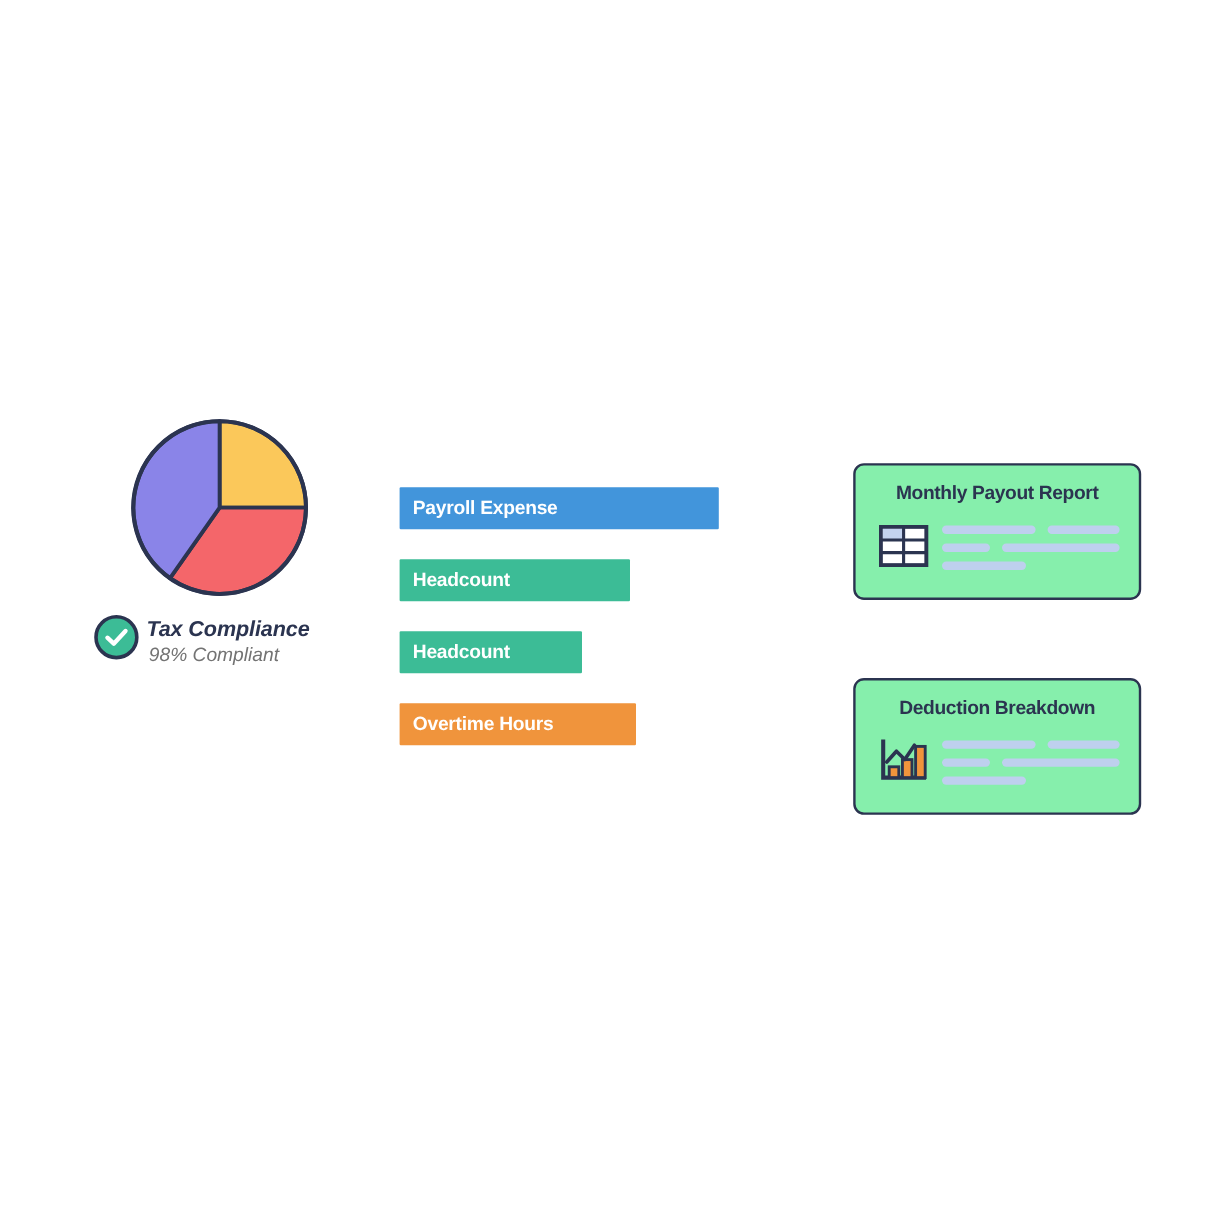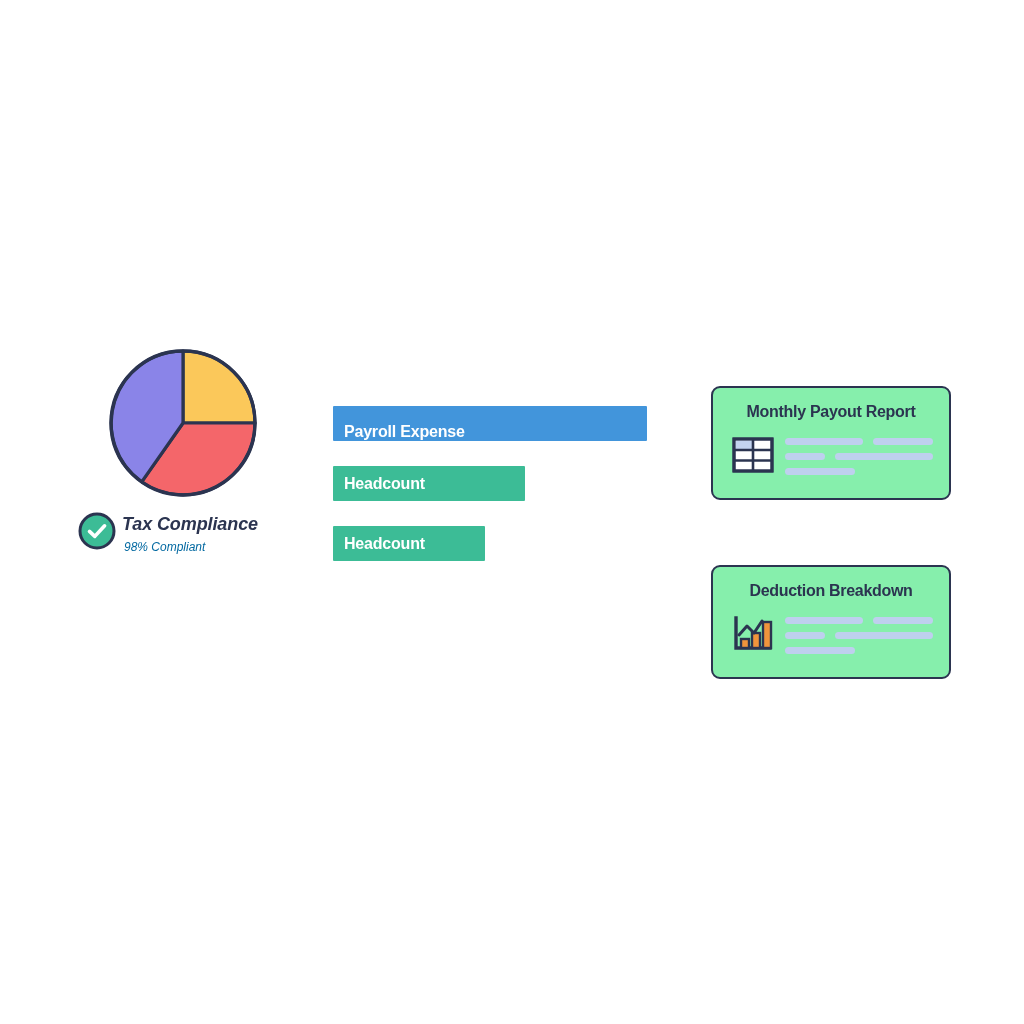--- a/index.html
+++ b/index.html
@@ -52,23 +52,23 @@
   }
   #compliance-title {
     font-size: 18px;
     font-weight: bold;
     color: #2b3450;
     line-height: 24px;
     letter-spacing: -0.1px;
     white-space: nowrap;
   }
   #compliance-subtitle {
-    font-size: 12px;
+    font-size: 16px;
     font-weight: normal;
-    color: #0369a1;
+    color: #737373;
     line-height: 22px;
     padding-left: 2px;
     white-space: nowrap;
   }
 
   #line-panel {
     position: absolute;
     left: 78px;
     top: 578px;
     width: 206px;
@@ -191,37 +191,42 @@
     <div id="compliance-text">
       <div id="compliance-title">Tax Compliance</div>
       <div id="compliance-subtitle">98% Compliant</div>
     </div>
   </div>
 
 
   <div id="bars-panel">
 
     <div class="bar-row" style="top:0px;">
-      <div class="bar" style="width:314px;background:#4295db;align-items:flex-end;">
+      <div class="bar" style="width:266px;background:#4295db;">
         <span class="bar-label">Payroll Expense</span>
       </div>
     </div>
 
     <div class="bar-row" style="top:60px;">
       <div class="bar" style="width:192px;background:#3cbc96;">
         <span class="bar-label">Headcount</span>
       </div>
     </div>
 
     <div class="bar-row" style="top:120px;">
       <div class="bar" style="width:152px;background:#3cbc96;">
         <span class="bar-label">Headcount</span>
       </div>
     </div>
 
+    <div class="bar-row" style="top:180px;">
+      <div class="bar" style="width:197px;background:#f0943c;">
+        <span class="bar-label">Overtime Hours</span>
+      </div>
+    </div>
 
   </div>
 
   <div class="report-card" id="card-payout">
     <div class="card-title">Monthly Payout Report</div>
 
     <svg class="card-icon" viewBox="0 0 42 38">
       <rect x="2" y="3" width="38" height="32" fill="#ffffff" stroke="#2b3450" stroke-width="3"></rect>
       <rect x="3.5" y="4.5" width="17.5" height="9" fill="#c3d3ef"></rect>
       <line x1="21" y1="3" x2="21" y2="35" stroke="#2b3450" stroke-width="2.6"></line>

